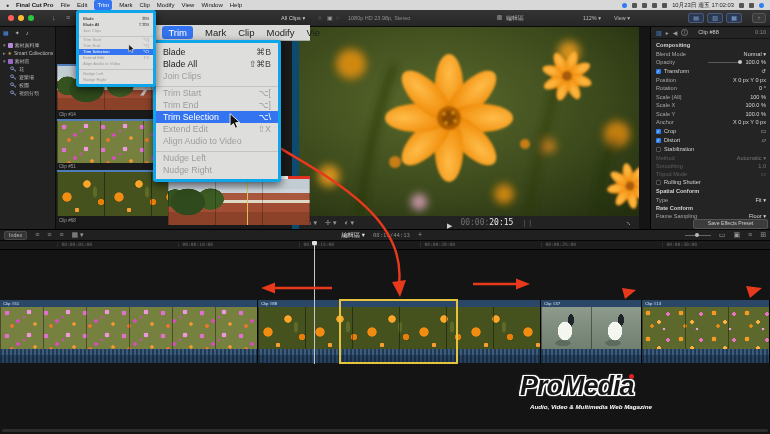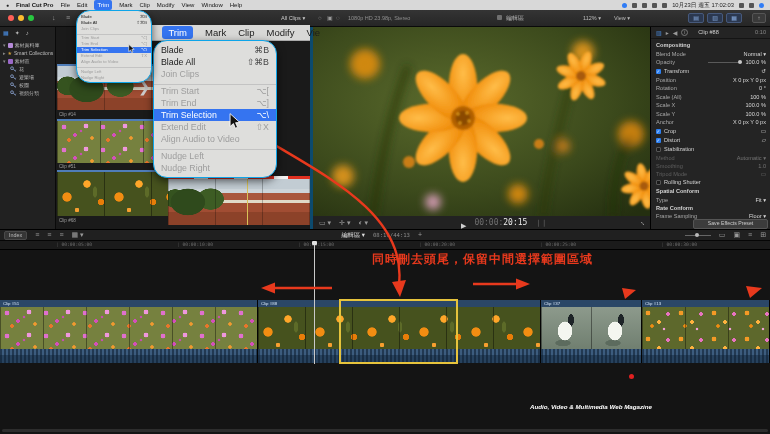--- a/index.html
+++ b/index.html
@@ -27,21 +27,21 @@
             color:#86aade;font-size:6px;line-height:9px;text-align:center;box-sizing:border-box;}
   .btn-gray{width:14px;height:10px;background:#3a3a3a;border:1px solid #555;border-radius:2px;
             color:#bbb;font-size:6px;line-height:9px;text-align:center;box-sizing:border-box;}
   
   #sidebar{left:0;top:26px;width:55px;height:203px;background:#212121;border-right:1px solid #0a0a0a;z-index:1;}
   .sb-row{font-size:5px;color:#bdbdbd;line-height:8px;white-space:nowrap;display:flex;align-items:center;gap:2px;padding-left:3px;}
   .sb-sub{padding-left:10px;}
   #browser{left:55px;top:26px;width:255px;height:203px;background:#1a1a1a;z-index:0;}
   .thumb{position:absolute;left:2px;width:211px;border-top:2px solid #4f7db8;box-sizing:border-box;}
   .clip-label{font-size:4.6px;color:#9a9a9a;position:absolute;left:4px;}
-  #viewer{left:310px;top:26px;width:340px;height:203px;background:#8b5cf6;border-left:3px solid #0c4a6e;z-index:2;}
+  #viewer{left:292px;top:26px;width:340px;height:203px;background:#8b5cf6;border-left:7px solid #0c4a6e;z-index:2;}
   #viewer-img{position:absolute;left:0;top:0;width:340px;height:190px;}
   #viewer-bar{position:absolute;left:0;top:190px;width:340px;height:13px;background:#222;
               display:flex;align-items:center;padding:0 6px;box-sizing:border-box;gap:8px;}
   .tc{font-family:"DejaVu Sans Mono",monospace;font-size:8px;}
   .tc-dim{color:#6f6f6f;} .tc-bright{color:#ececec;}
   .rot45{display:inline-block;transform:rotate(45deg);}
   
   #inspector{left:650px;top:26px;width:120px;height:203px;background:#242424;border-left:1px solid #000;z-index:2;
              font-size:5.6px;color:#a8a8a8;}
   #insp-header{position:absolute;left:0;top:0;width:120px;height:13px;border-bottom:1px solid #141414;
@@ -53,21 +53,21 @@
   .isec{color:#d2d2d2;font-weight:bold;}
   .dim{opacity:.42;}
   .chk{width:5px;height:5px;border-radius:1px;margin-right:3px;flex:0 0 auto;
        background:#2d7ff0;color:#fff;font-size:4.5px;line-height:5px;text-align:center;}
   .chk.off{background:#1a1a1a;border:1px solid #555;box-sizing:border-box;}
   .slider{width:34px;height:1px;background:#5a5a5a;position:relative;margin-left:auto;margin-right:3px;}
   .slider i{position:absolute;right:0;top:-1.5px;width:4px;height:4px;border-radius:50%;background:#c8c8c8;}
   #save-preset{position:absolute;left:42px;top:193px;width:73px;height:8px;background:#3c3c3c;border:1px solid #555;
                border-radius:2px;color:#ccc;font-size:5.2px;line-height:7px;text-align:center;}
   
-  .menu-panel{background:#dededc;border-radius:14px;box-shadow:0 3px 8px rgba(0,0,0,.6);border:1px solid #0ea5e9;}
+  .menu-panel{background:#dededc;border-radius:3px;box-shadow:0 3px 8px rgba(0,0,0,.6);border:3px solid #0ea5e9;}
   .mi{display:flex;justify-content:space-between;align-items:center;color:#1c1c1c;}
   .mi .sc{color:#444;}
   .mi.dis,.mi.dis .sc{color:#9d9d9d;}
   .mi.hl{background:#3574f0;color:#fff;}
   .mi.hl .sc{color:#fff;}
   .mi.sep{border-bottom:1px solid #c3c3c3;}
   #big-menu{left:130px;top:25px;width:180px;z-index:20;}
   #big-menubar{height:15px;background:#d8d8d6;display:flex;align-items:center;gap:12px;
                padding:0 4px;font-size:9.5px;color:#1c1c1c;border-bottom:1px solid #aaa;}
   #big-menubar .mb-item.active{background:#3574f0;color:#fff;border-radius:3px;padding:1px 6px;}
@@ -512,21 +512,20 @@
         <span>Clip #13</span>
       </div>
     <div class="vid strip-mix"></div>
     <div class="aud"></div>
   </div>
 
   <div id="selection-box" class="abs"></div>
   <div id="playhead" class="abs"></div>
   <div id="playhead-top" class="abs"></div>
 
-  <div id="annotation-text" class="abs">同時刪去頭尾，保留中間選擇範圍區域</div>
   <svg id="arrows" class="abs" viewBox="0 0 770 434">
     <path d="M238,122 C300,165 408,205 399,284" fill="none" stroke="#e8391d" stroke-width="2.4"></path>
     <polygon points="392,282 406,280 400,297" fill="#e8391d"></polygon>
     <line x1="332" y1="288" x2="272" y2="288" stroke="#e8391d" stroke-width="2.4"></line>
     <polygon points="275,282.5 275,293.5 261,288" fill="#e8391d"></polygon>
     <line x1="473" y1="284" x2="518" y2="284" stroke="#e8391d" stroke-width="2.4"></line>
     <polygon points="516,278.5 516,289.5 530,284" fill="#e8391d"></polygon>
     <polygon points="622,288 636,290 625,299" fill="#e8391d"></polygon>
     <polygon points="746,286 762,288 750,298" fill="#e8391d"></polygon>
   </svg>
@@ -633,17 +632,18 @@
       </div>
       <div class="mi dis">
         <span class="lbl">Nudge Right</span>
         <span class="sc"></span>
       </div>
     </div>
   <svg class="abs" style="left:128px;top:44px;z-index:26;" width="7" height="9" viewBox="0 0 9 13">
     <path d="M0.5,0.5 L0.5,11 L3.2,8.6 L4.8,12.4 L6.6,11.6 L5,7.9 L8.4,7.7 Z" fill="#111" stroke="#fff" stroke-width="0.9"></path>
   </svg>
 
+  <div id="logo-title" class="abs">ProMedia</div>
   <div id="logo-dot" class="abs"></div>
   <div id="logo-tagline" class="abs">Audio, Video &amp; Multimedia Web Magazine</div>
 
   <div id="bottom-scrollbar" class="abs"></div>
 </div>
 
 </body></html>

